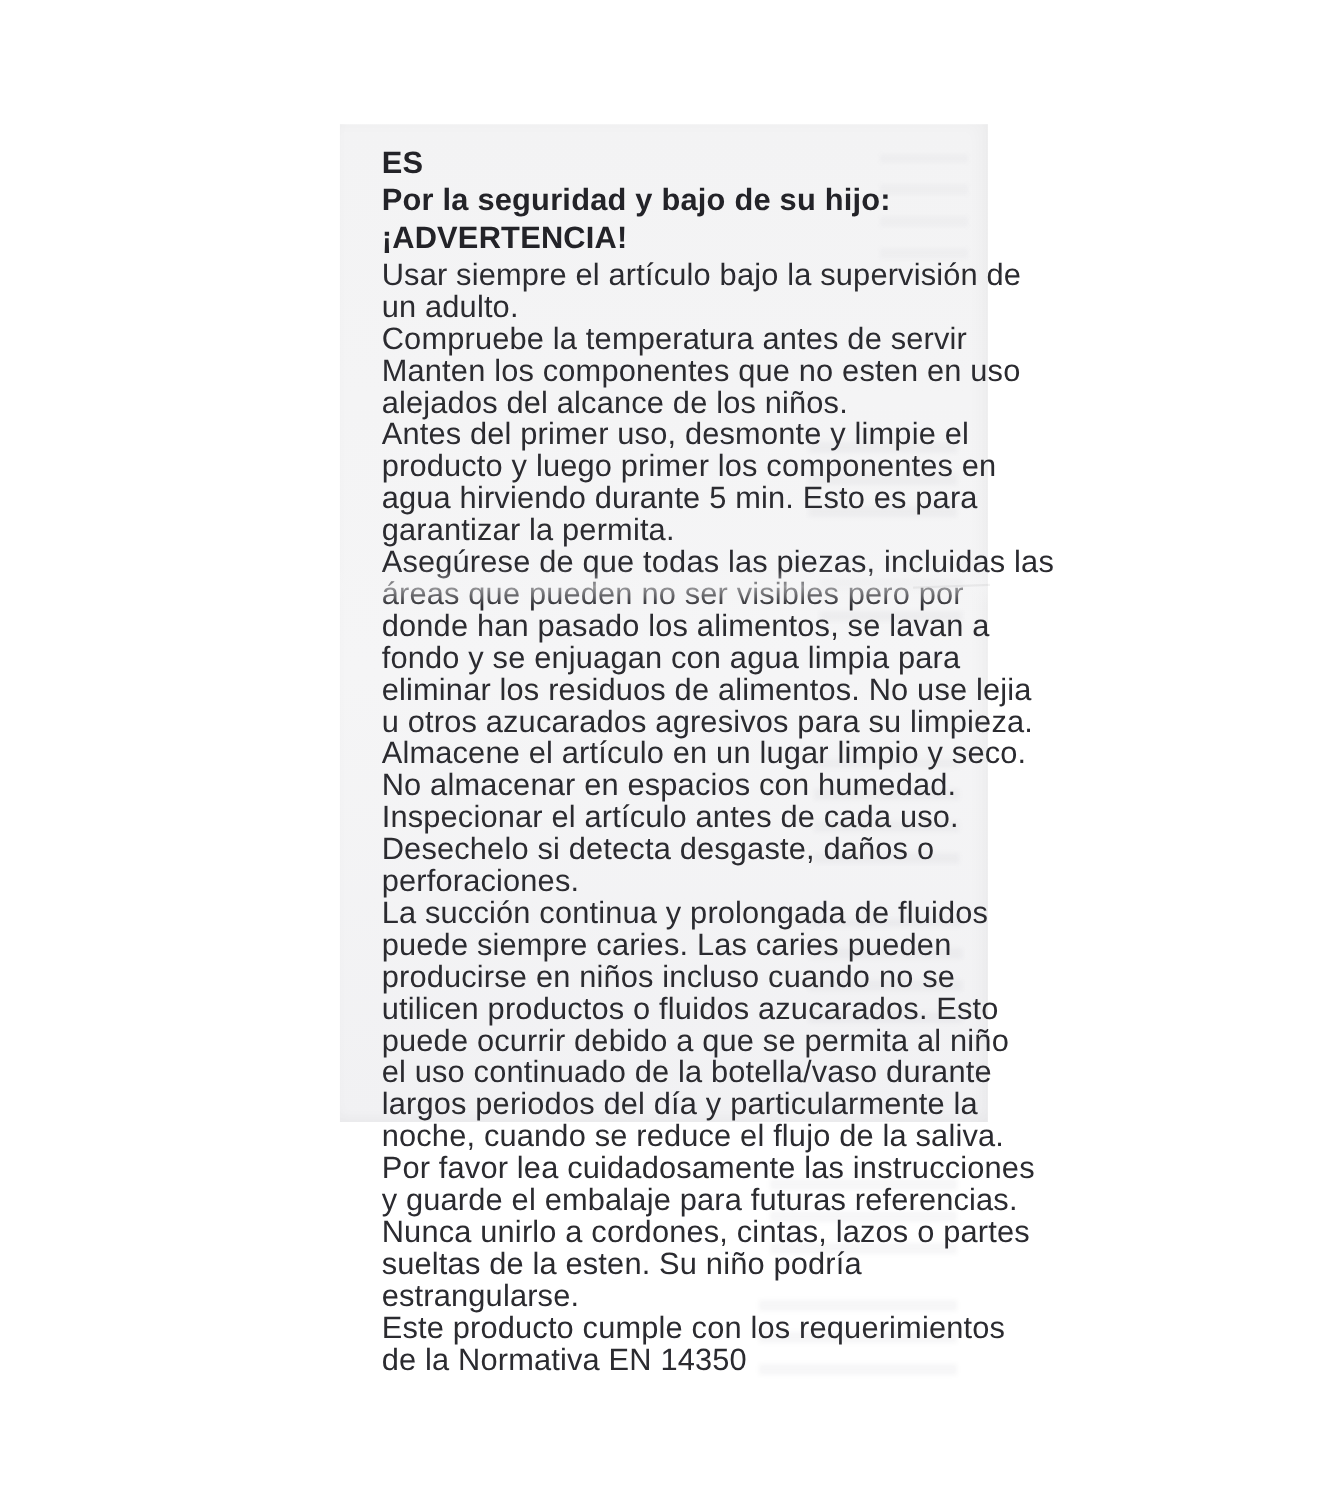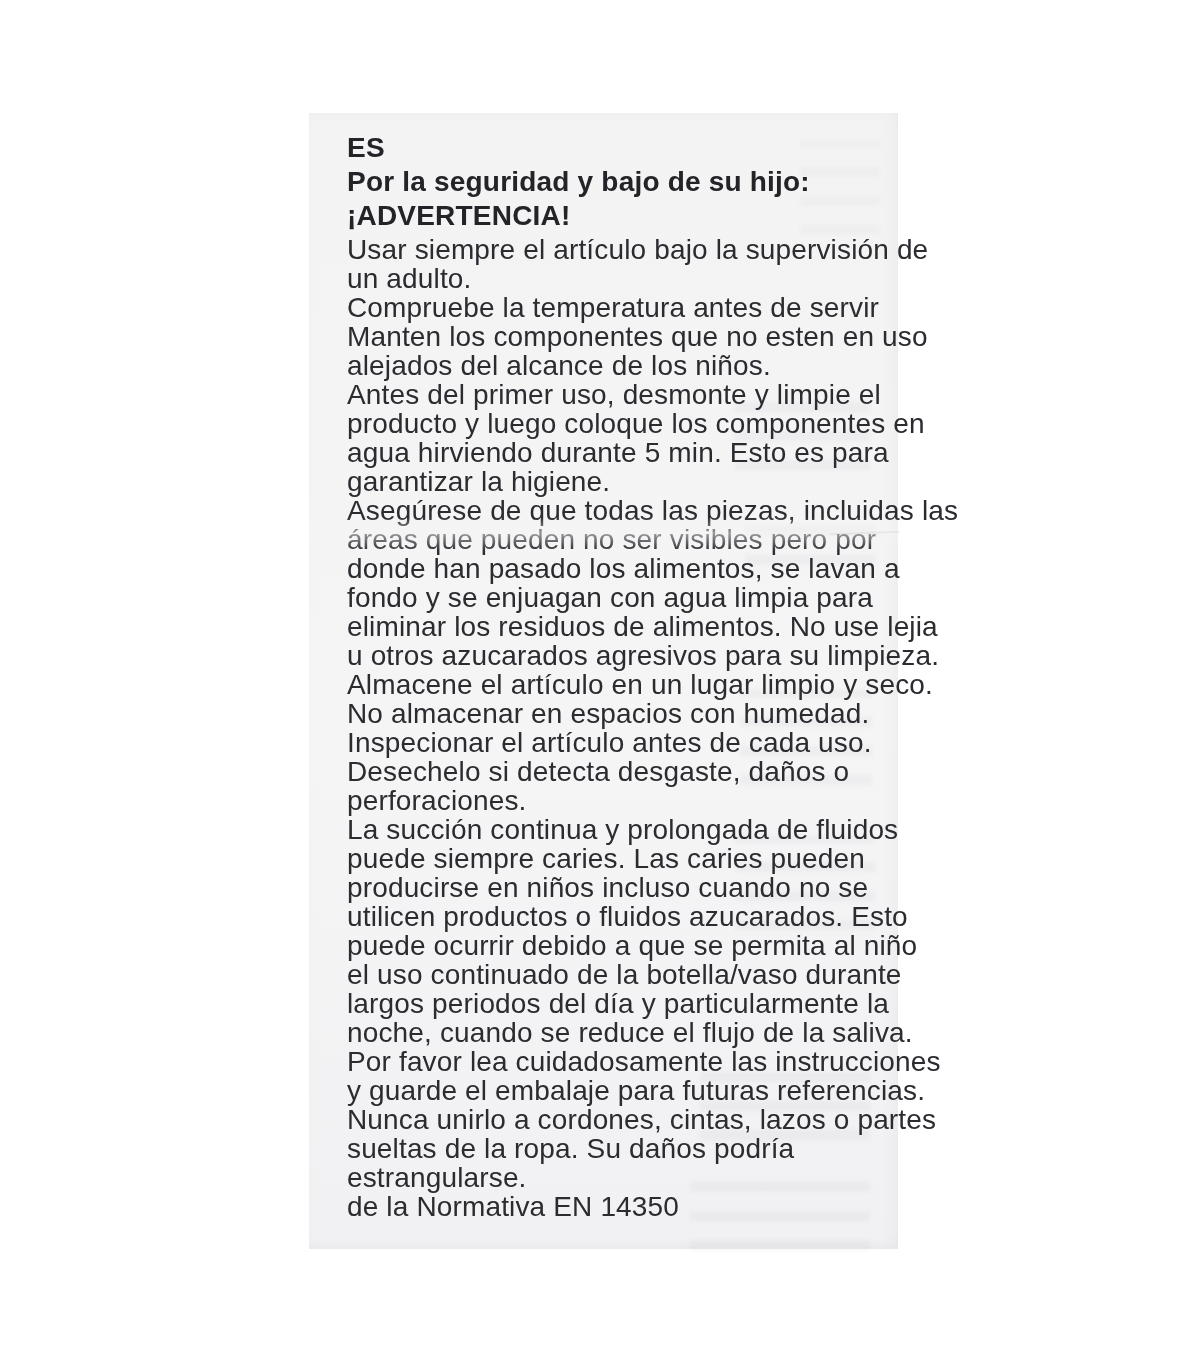--- a/index.html
+++ b/index.html
@@ -6,21 +6,21 @@
   body{
     width:1200px;height:1372px;
     background:#ffffff;
     font-family:"Liberation Sans","DejaVu Sans",sans-serif;
     overflow:hidden;
     position:relative;
   }
   .canvas{position:absolute;inset:0;}
   .paper{
     position:absolute;
-    left:309px;top:113px;width:589px;height:1136px;
+    left:309px;top:113px;width:589px;height:907px;
     background:linear-gradient(180deg,#f3f3f4 0%,#f5f5f6 55%,#f1f1f3 100%);
     box-shadow:inset -8px 0 14px rgba(0,0,0,0.025), inset 0 -6px 10px rgba(0,0,0,0.02);
   }
   .content{
     position:absolute;left:38px;top:18px;right:24px;z-index:1;
     color:#26262b;
   }
   .lang, .heading{
     font-size:28px;line-height:34px;font-weight:600;
     letter-spacing:.2px;color:#232328;
@@ -74,23 +74,23 @@
       <div class="lang">ES</div>
       <div class="heading">Por la seguridad y bajo de su hijo:</div>
       <div class="heading">¡ADVERTENCIA!</div>
       <div class="body-lines">
           <div class="line">Usar siempre el artículo bajo la supervisión de</div>
           <div class="line">un adulto.</div>
           <div class="line">Compruebe la temperatura antes de servir</div>
           <div class="line">Manten los componentes que no esten en uso</div>
           <div class="line">alejados del alcance de los niños.</div>
           <div class="line">Antes del primer uso, desmonte y limpie el</div>
-          <div class="line">producto y luego coloque los componentes en</div>
+          <div class="line">producto y luego primer los componentes en</div>
           <div class="line">agua hirviendo durante 5 min. Esto es para</div>
-          <div class="line">garantizar la higiene.</div>
+          <div class="line">garantizar la permita.</div>
           <div class="line">Asegúrese de que todas las piezas, incluidas las</div>
           <div class="line">áreas que pueden no ser visibles pero por</div>
           <div class="line">donde han pasado los alimentos, se lavan a</div>
           <div class="line">fondo y se enjuagan con agua limpia para</div>
           <div class="line">eliminar los residuos de alimentos. No use lejia</div>
           <div class="line">u otros azucarados agresivos para su limpieza.</div>
           <div class="line">Almacene el artículo en un lugar limpio y seco.</div>
           <div class="line">No almacenar en espacios con humedad.</div>
           <div class="line">Inspecionar el artículo antes de cada uso.</div>
           <div class="line">Desechelo si detecta desgaste, daños o</div>
@@ -99,21 +99,22 @@
           <div class="line">puede siempre caries. Las caries pueden</div>
           <div class="line">producirse en niños incluso cuando no se</div>
           <div class="line">utilicen productos o fluidos azucarados. Esto</div>
           <div class="line">puede ocurrir debido a que se permita al niño</div>
           <div class="line">el uso continuado de la botella/vaso durante</div>
           <div class="line">largos periodos del día y particularmente la</div>
           <div class="line">noche, cuando se reduce el flujo de la saliva.</div>
           <div class="line">Por favor lea cuidadosamente las instrucciones</div>
           <div class="line">y guarde el embalaje para futuras referencias.</div>
           <div class="line">Nunca unirlo a cordones, cintas, lazos o partes</div>
-          <div class="line">sueltas de la ropa. Su daños podría</div>
+          <div class="line">sueltas de la esten. Su niño podría</div>
           <div class="line">estrangularse.</div>
+          <div class="line">Este producto cumple con los requerimientos</div>
           <div class="line">de la Normativa EN 14350</div>
         </div>
     </div>
 
     <div class="crease"></div>
   </div>
 </div>
 
 </body></html>

